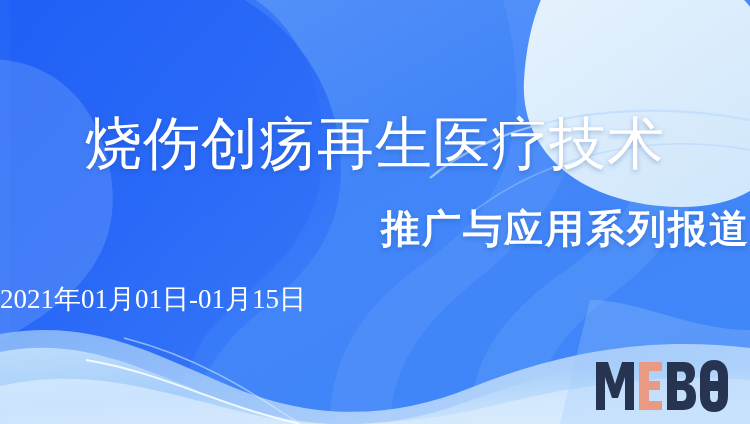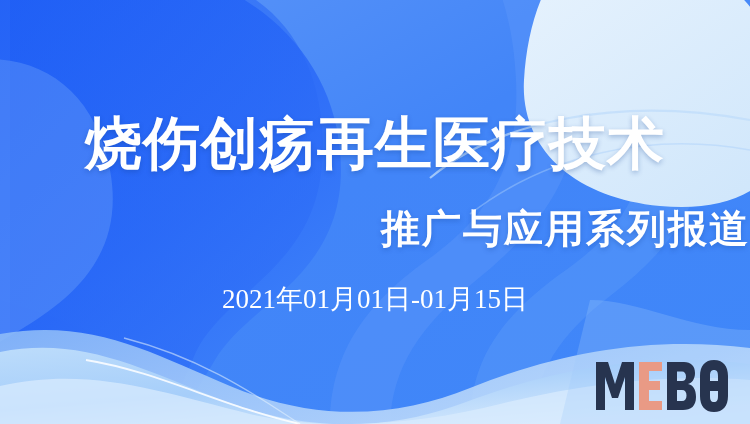--- a/index.html
+++ b/index.html
@@ -31,21 +31,21 @@
     height: 424px;
   }
   #title-main {
     position: absolute;
     left: 0;
     top: 107px;
     width: 750px;
     text-align: center;
     font-family: "DejaVu Sans", "Liberation Sans", sans-serif;
     font-size: 57px;
-    font-weight: bold;
+    font-weight: normal;
     line-height: 72px;
     color: #ffffff;
     letter-spacing: 1px;
     white-space: nowrap;
     text-shadow: 0 2px 5px rgba(16, 58, 140, 0.30);
   }
   #title-sub {
     position: absolute;
     left: 0;
     top: 202px;
@@ -58,21 +58,20 @@
     color: #ffffff;
     letter-spacing: 2px;
     white-space: nowrap;
     text-shadow: 0 2px 5px rgba(16, 58, 140, 0.28);
   }
   #date-line {
     position: absolute;
     left: 0;
     top: 282px;
     width: 750px;
-    text-align: center;
     font-family: "Liberation Serif", "DejaVu Serif", serif;
     font-size: 27px;
     font-weight: 400;
     line-height: 34px;
     color: #ffffff;
     letter-spacing: 0px;
     white-space: nowrap;
   }
   #logo {
     position: absolute;

